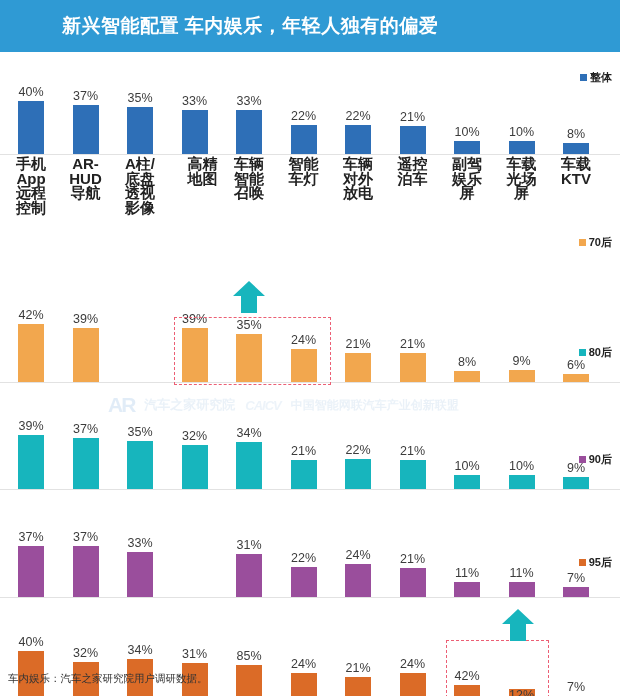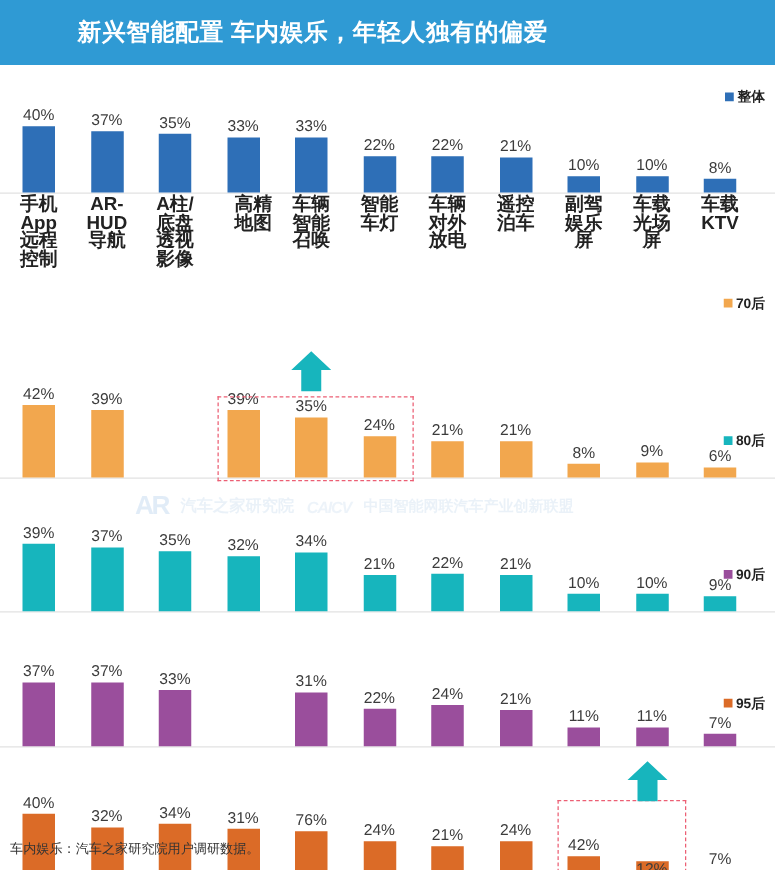--- a/index.html
+++ b/index.html
@@ -445,21 +445,21 @@
         <div class="bar-wrap" style="left: 117px; height: 62px;">
           <div class="bar" style="height: 47px; background: rgb(219, 107, 39);"></div>
           <div class="bar-value" style="bottom: 49px;">34%</div>
         </div>
         <div class="bar-wrap" style="left: 171.5px; height: 62px;">
           <div class="bar" style="height: 43px; background: rgb(219, 107, 39);"></div>
           <div class="bar-value" style="bottom: 45px;">31%</div>
         </div>
         <div class="bar-wrap" style="left: 226px; height: 62px;">
           <div class="bar" style="height: 41px; background: rgb(219, 107, 39);"></div>
-          <div class="bar-value" style="bottom: 43px;">76%</div>
+          <div class="bar-value" style="bottom: 43px;">85%</div>
         </div>
         <div class="bar-wrap" style="left: 280.5px; height: 62px;">
           <div class="bar" style="height: 33px; background: rgb(219, 107, 39);"></div>
           <div class="bar-value" style="bottom: 35px;">24%</div>
         </div>
         <div class="bar-wrap" style="left: 335px; height: 62px;">
           <div class="bar" style="height: 29px; background: rgb(219, 107, 39);"></div>
           <div class="bar-value" style="bottom: 31px;">21%</div>
         </div>
         <div class="bar-wrap" style="left: 389.5px; height: 62px;">

